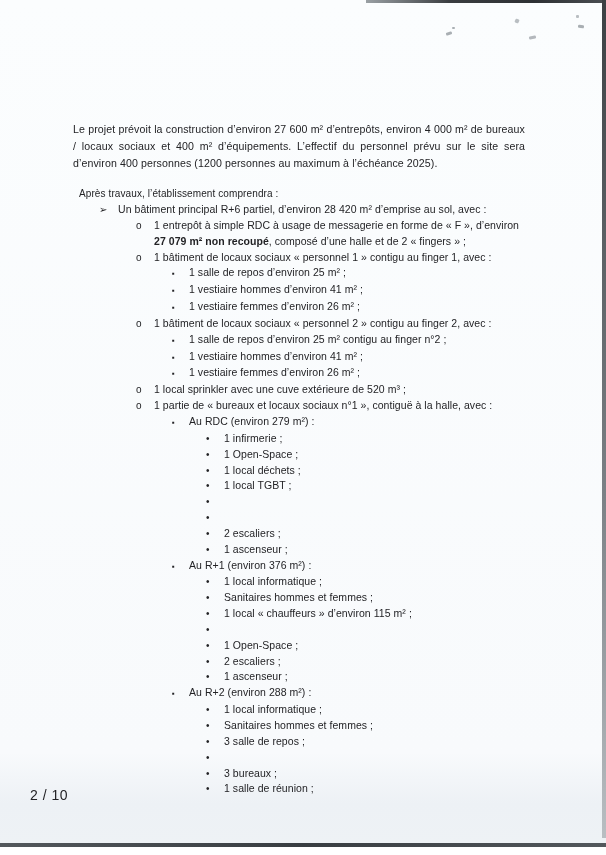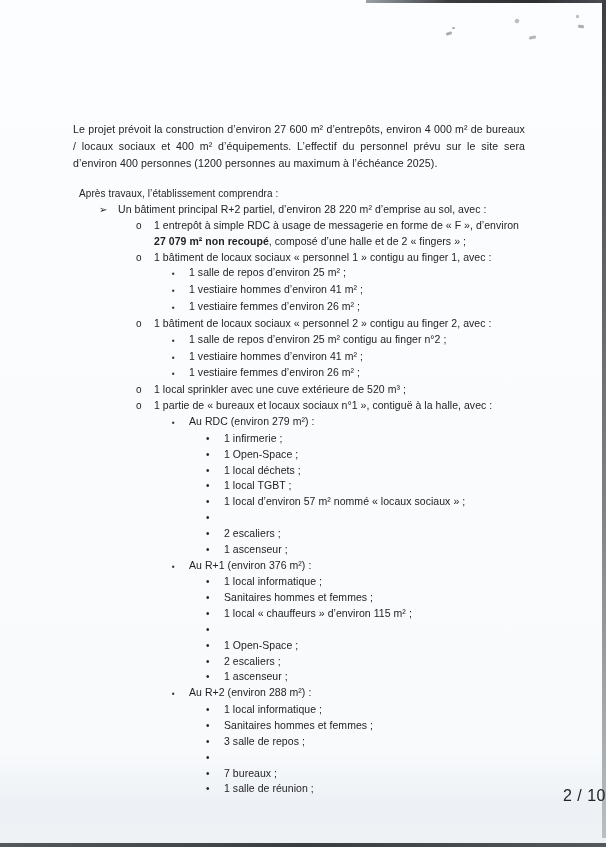--- a/index.html
+++ b/index.html
@@ -45,21 +45,21 @@
   .marker { flex:0 0 auto; text-align:left; }
   .lvl1 { padding-left:99px;  } .lvl1 .marker { width:19px; font-size:10px; }
   .lvl2 { padding-left:136px; } .lvl2 .marker { width:18px; font-size:10px; }
   .lvl3 { padding-left:172px; } .lvl3 .marker { width:17px; font-size:8px;  padding-top:1px; }
   .lvl4 { padding-left:206px; } .lvl4 .marker { width:18px; font-size:10px; }
   .txt  { flex:1 1 auto; }
   .txt .bold { font-weight:700;text-align:center; }
 
   .footer {
     position:absolute; left:0; top:787px; width:606px;
-    text-align:right; font-size:16px; letter-spacing:.5px;
+    text-align:left; font-size:14px; letter-spacing:.5px;
     padding-left:30px; box-sizing:border-box;
   }
 </style>
 </head>
 <body>
 
 <div class="page">
 
   <div class="border-top"></div>
   <div class="border-right"></div>
@@ -75,21 +75,21 @@
     <div class="speck s6"></div>
   </div>
 
   <p class="para">Le projet prévoit la construction d’environ 27 600 m² d’entrepôts, environ 4 000 m² de bureaux / locaux sociaux et 400 m² d’équipements. L’effectif du personnel prévu sur le site sera d’environ 400 personnes (1200 personnes au maximum à l’échéance 2025).</p>
 
   <p class="after">Après travaux, l’établissement comprendra :</p>
 
   <div class="list">
       <div class="li lvl1">
         <span class="marker">➢</span>
-        <span class="txt"><span>Un bâtiment principal R+2 partiel, d’environ 28 220 m² d’emprise au sol, avec :</span></span>
+        <span class="txt"><span>Un bâtiment principal R+6 partiel, d’environ 28 420 m² d’emprise au sol, avec :</span></span>
       </div>
       <div class="li lvl2">
         <span class="marker">o</span>
         <span class="txt"><span>1 entrepôt à simple RDC à usage de messagerie en forme de « F », d’environ</span><br><span class="bold">27 079 m² non recoupé</span><span>, composé d’une halle et de 2 « fingers » ;</span></span>
       </div>
       <div class="li lvl2">
         <span class="marker">o</span>
         <span class="txt"><span>1 bâtiment de locaux sociaux « personnel 1 » contigu au finger 1, avec :</span></span>
       </div>
       <div class="li lvl3">
@@ -143,21 +143,20 @@
       <div class="li lvl4">
         <span class="marker">•</span>
         <span class="txt"><span>1 local déchets ;</span></span>
       </div>
       <div class="li lvl4">
         <span class="marker">•</span>
         <span class="txt"><span>1 local TGBT ;</span></span>
       </div>
       <div class="li lvl4">
         <span class="marker">•</span>
-        <span class="txt"><span>1 local d’environ 57 m² nommé « locaux sociaux » ;</span></span>
       </div>
       <div class="li lvl4">
         <span class="marker">•</span>
       </div>
       <div class="li lvl4">
         <span class="marker">•</span>
         <span class="txt"><span>2 escaliers ;</span></span>
       </div>
       <div class="li lvl4">
         <span class="marker">•</span>
@@ -208,21 +207,21 @@
       </div>
       <div class="li lvl4">
         <span class="marker">•</span>
         <span class="txt"><span>3 salle de repos ;</span></span>
       </div>
       <div class="li lvl4">
         <span class="marker">•</span>
       </div>
       <div class="li lvl4">
         <span class="marker">•</span>
-        <span class="txt"><span>7 bureaux ;</span></span>
+        <span class="txt"><span>3 bureaux ;</span></span>
       </div>
       <div class="li lvl4">
         <span class="marker">•</span>
         <span class="txt"><span>1 salle de réunion ;</span></span>
       </div>
     </div>
 
   <div class="footer">2 / 10</div>
 
 </div>

